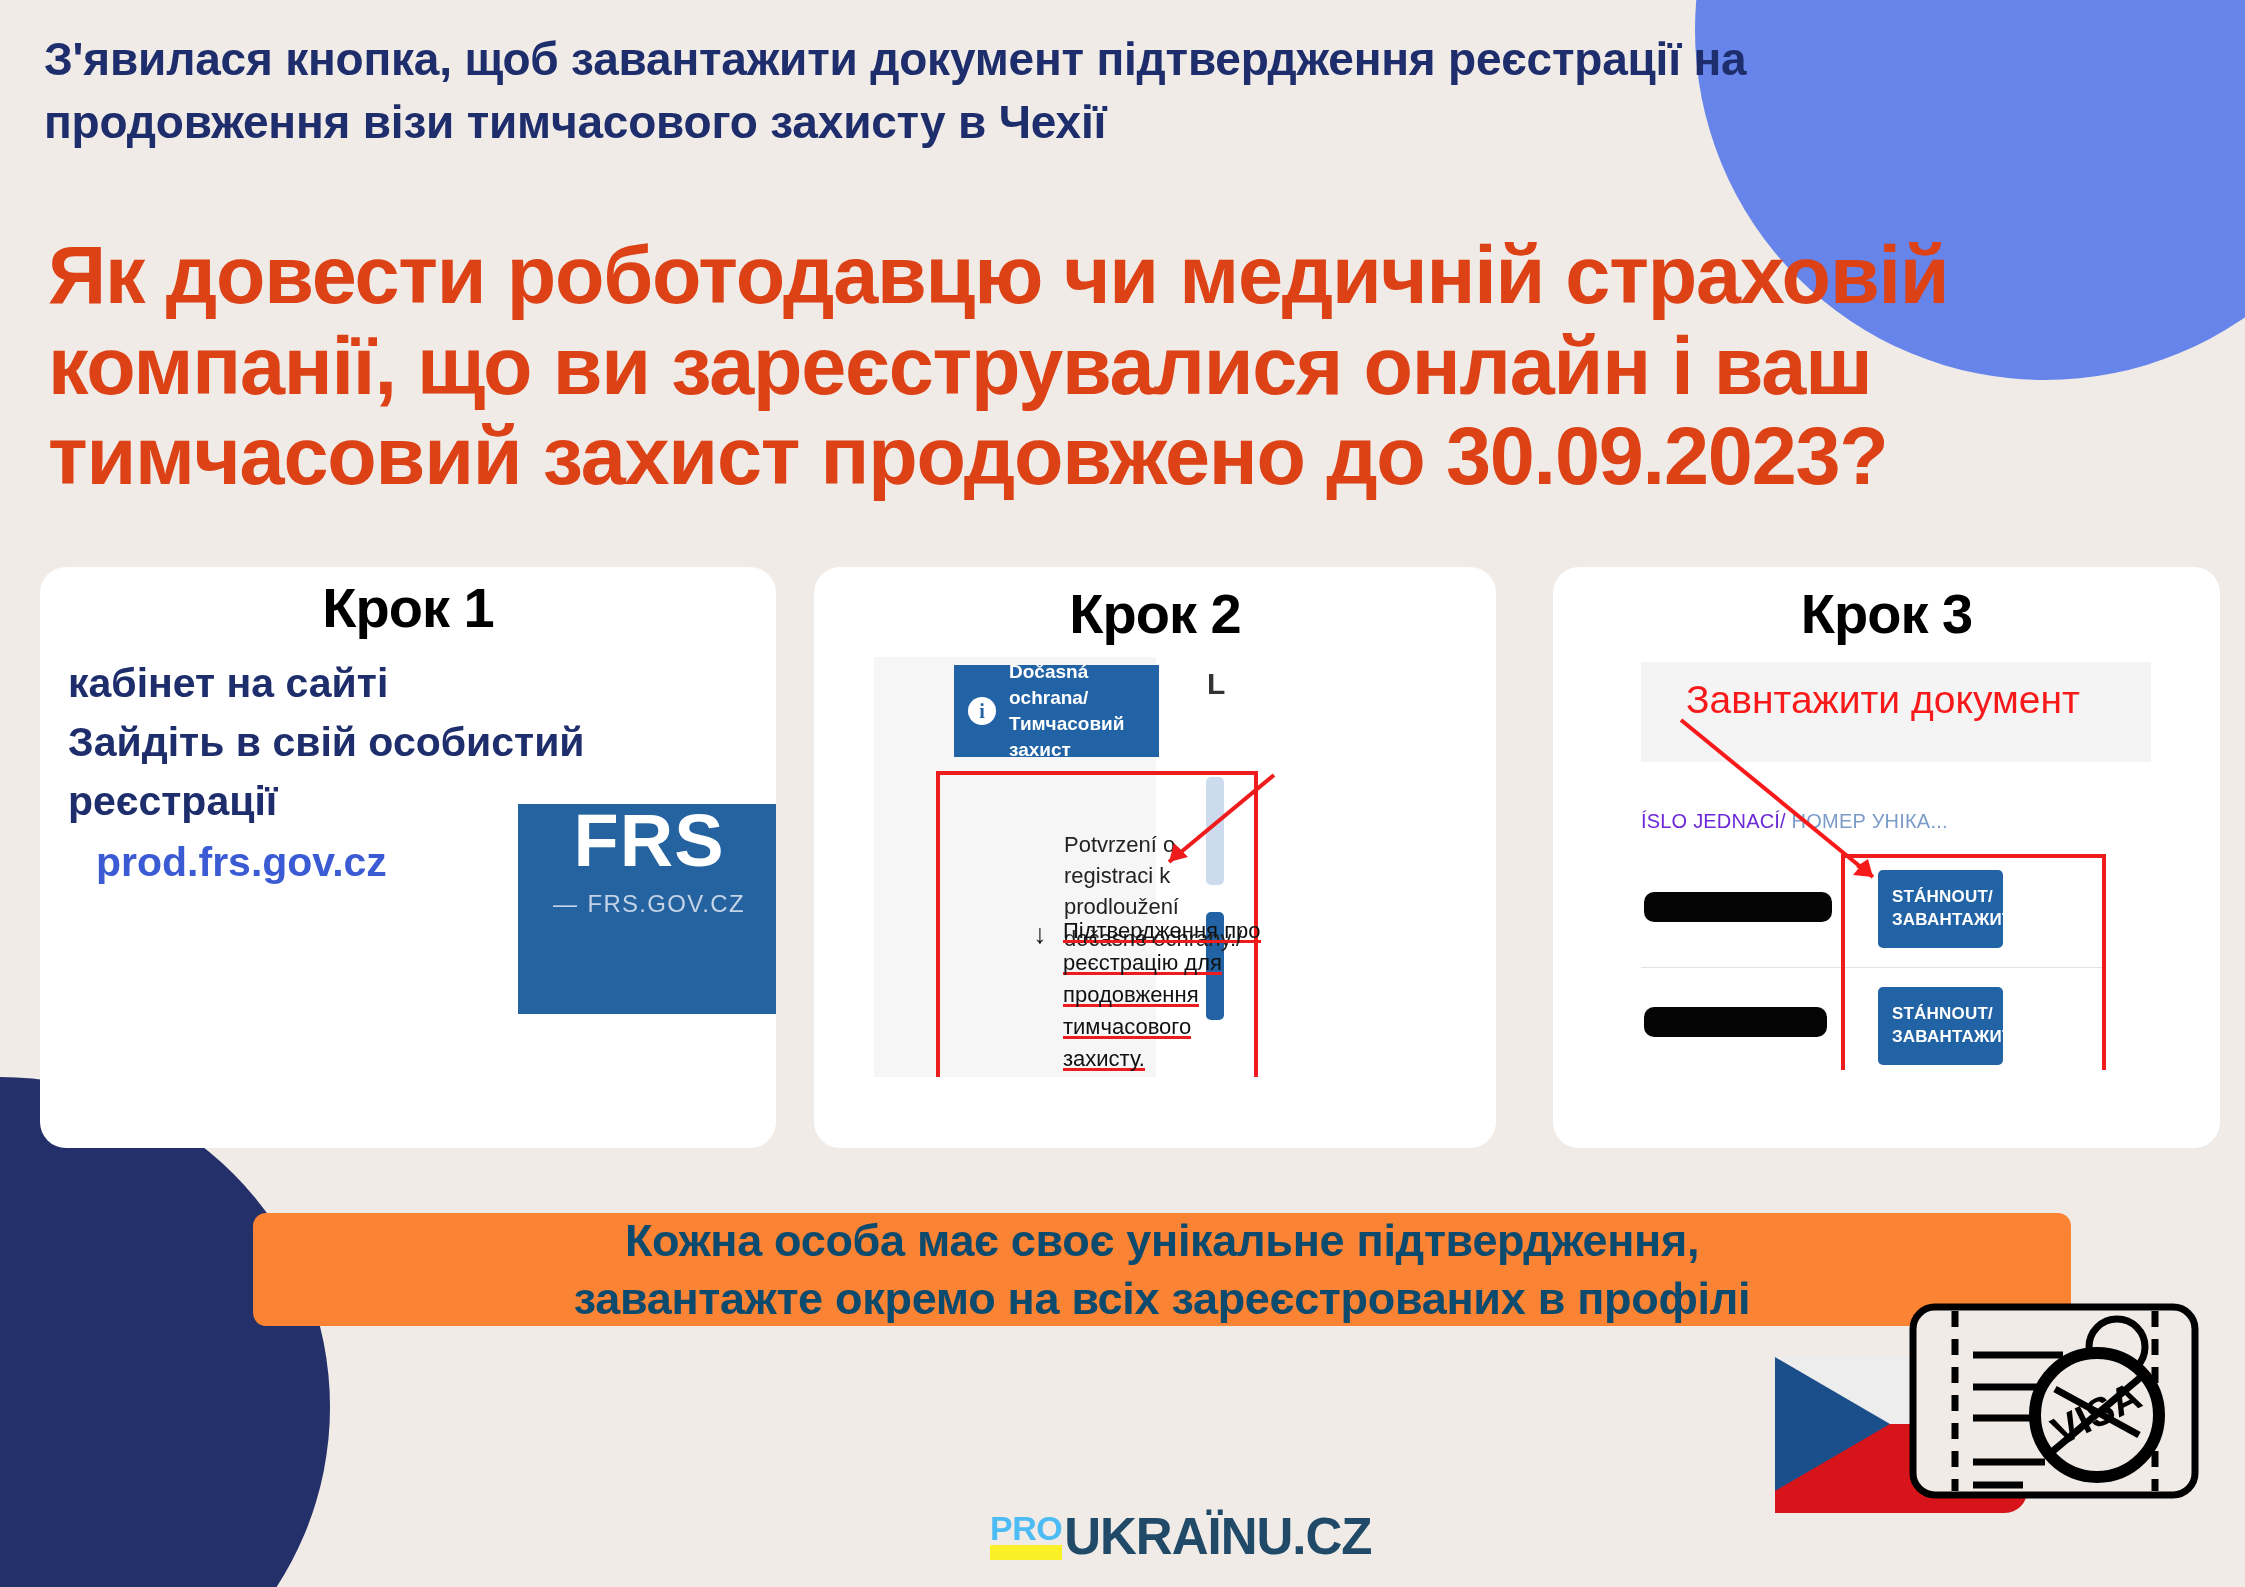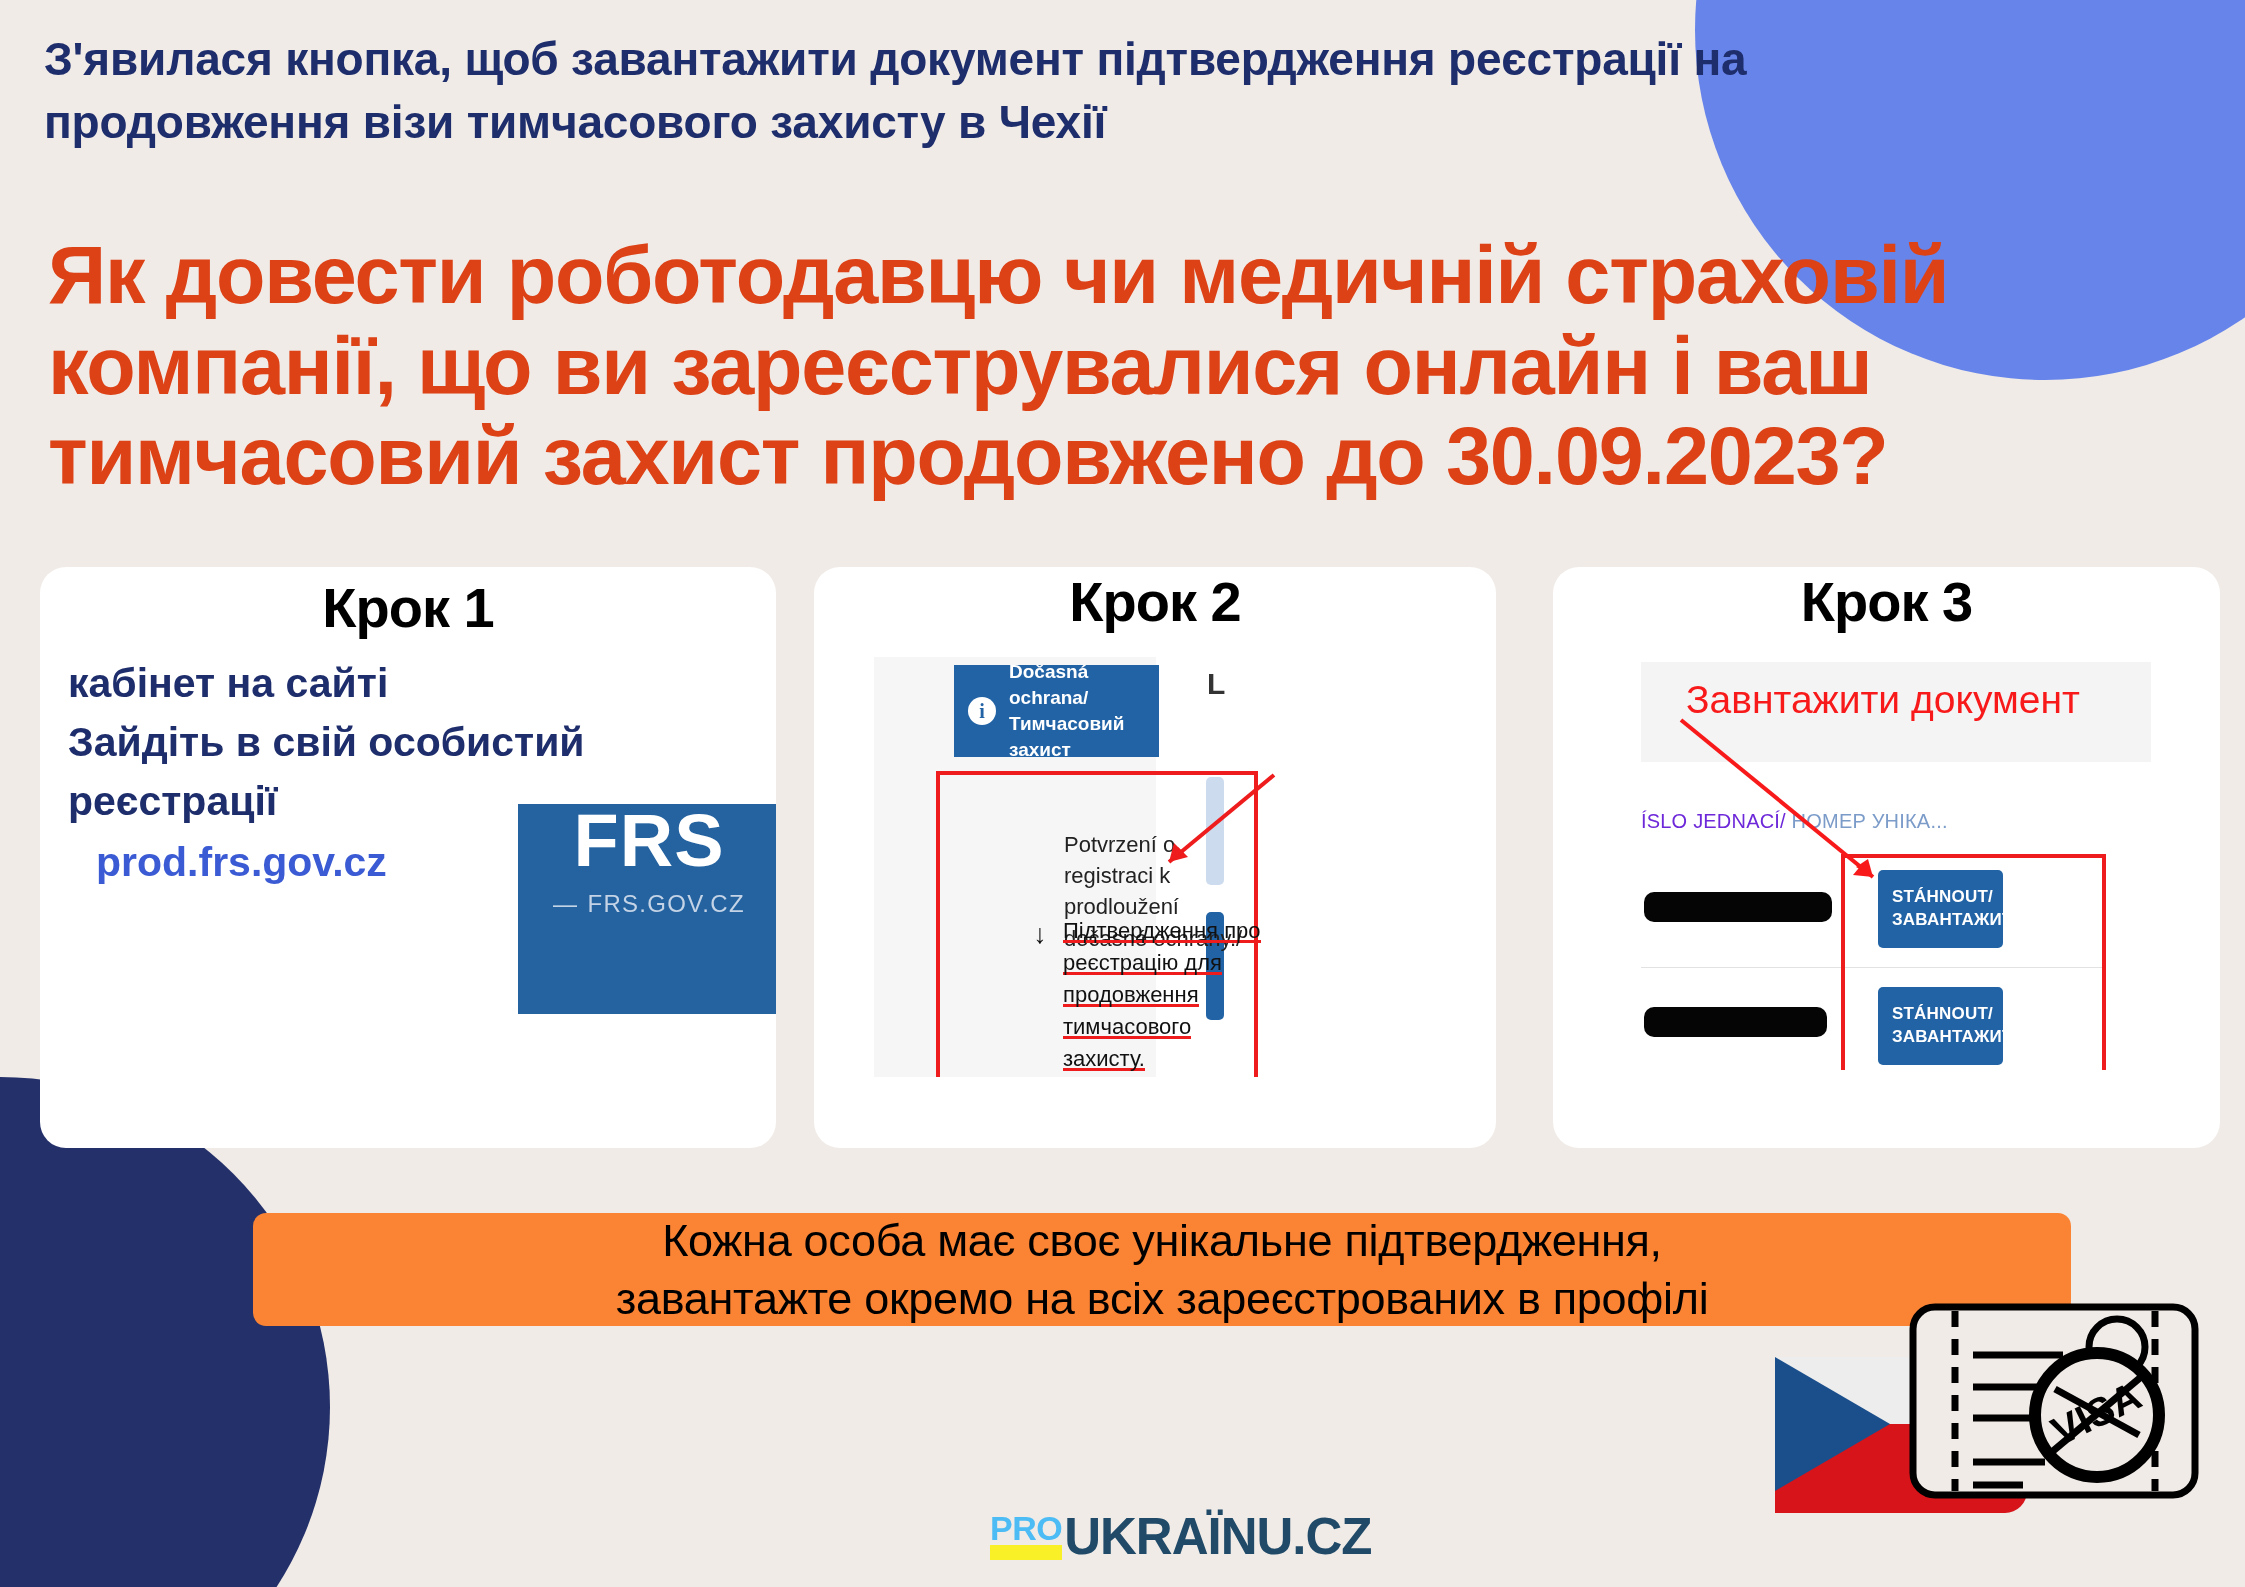--- a/index.html
+++ b/index.html
@@ -41,21 +41,21 @@
     background: #FFFFFF; border-radius: 26px; overflow: hidden; z-index: 4;
   }
   #card1 { left: 40px;   width: 736px; }
   #card2 { left: 814px;  width: 682px; }
   #card3 { left: 1553px; width: 667px; }
 
   .step-title {
     text-align: center; font-weight: 700; font-size: 56px;
     color: #000; padding-top: 8px; letter-spacing: -1px;
   }
-  #card2 .step-title, #card3 .step-title { padding-top: 2px; }
+  #card2 .step-title, #card3 .step-title { padding-top: 2px; margin-top: 12px; }
 
   
   .c1-body { position: relative; padding: 14px 28px 0 28px; }
   .c1-text {
     color: #1E2D6B; font-weight: 700; font-size: 41px; line-height: 1.44;
   }
   .c1-url {
     color: #3B5BD4; font-weight: 700; font-size: 41px; line-height: 1.44;
     margin-top: 2px;
     margin-left: 28px;
@@ -190,21 +190,21 @@
   
   .banner {
     position: absolute; left: 253px; top: 1213px;
     width: 1818px; height: 113px;
     background: #FA8334; border-radius: 13px;
     display: flex; flex-direction: column;
     align-items: center; justify-content: center;
     z-index: 5;
   }
   .banner div {
-    color: #000000; font-weight: 400; font-size: 45px; line-height: 1.28;
+    color: #0c4a6e; font-weight: 700; font-size: 45px; line-height: 1.28;
     letter-spacing: -0.3px; text-align: center;
   }
 
   
   .footer-logo {
     position: absolute; left: 990px; top: 1500px;
     display: flex; align-items: flex-end; z-index: 6;
   }
   .logo-pro-wrap { position: relative; margin-right: 2px; }
   .logo-pro {

